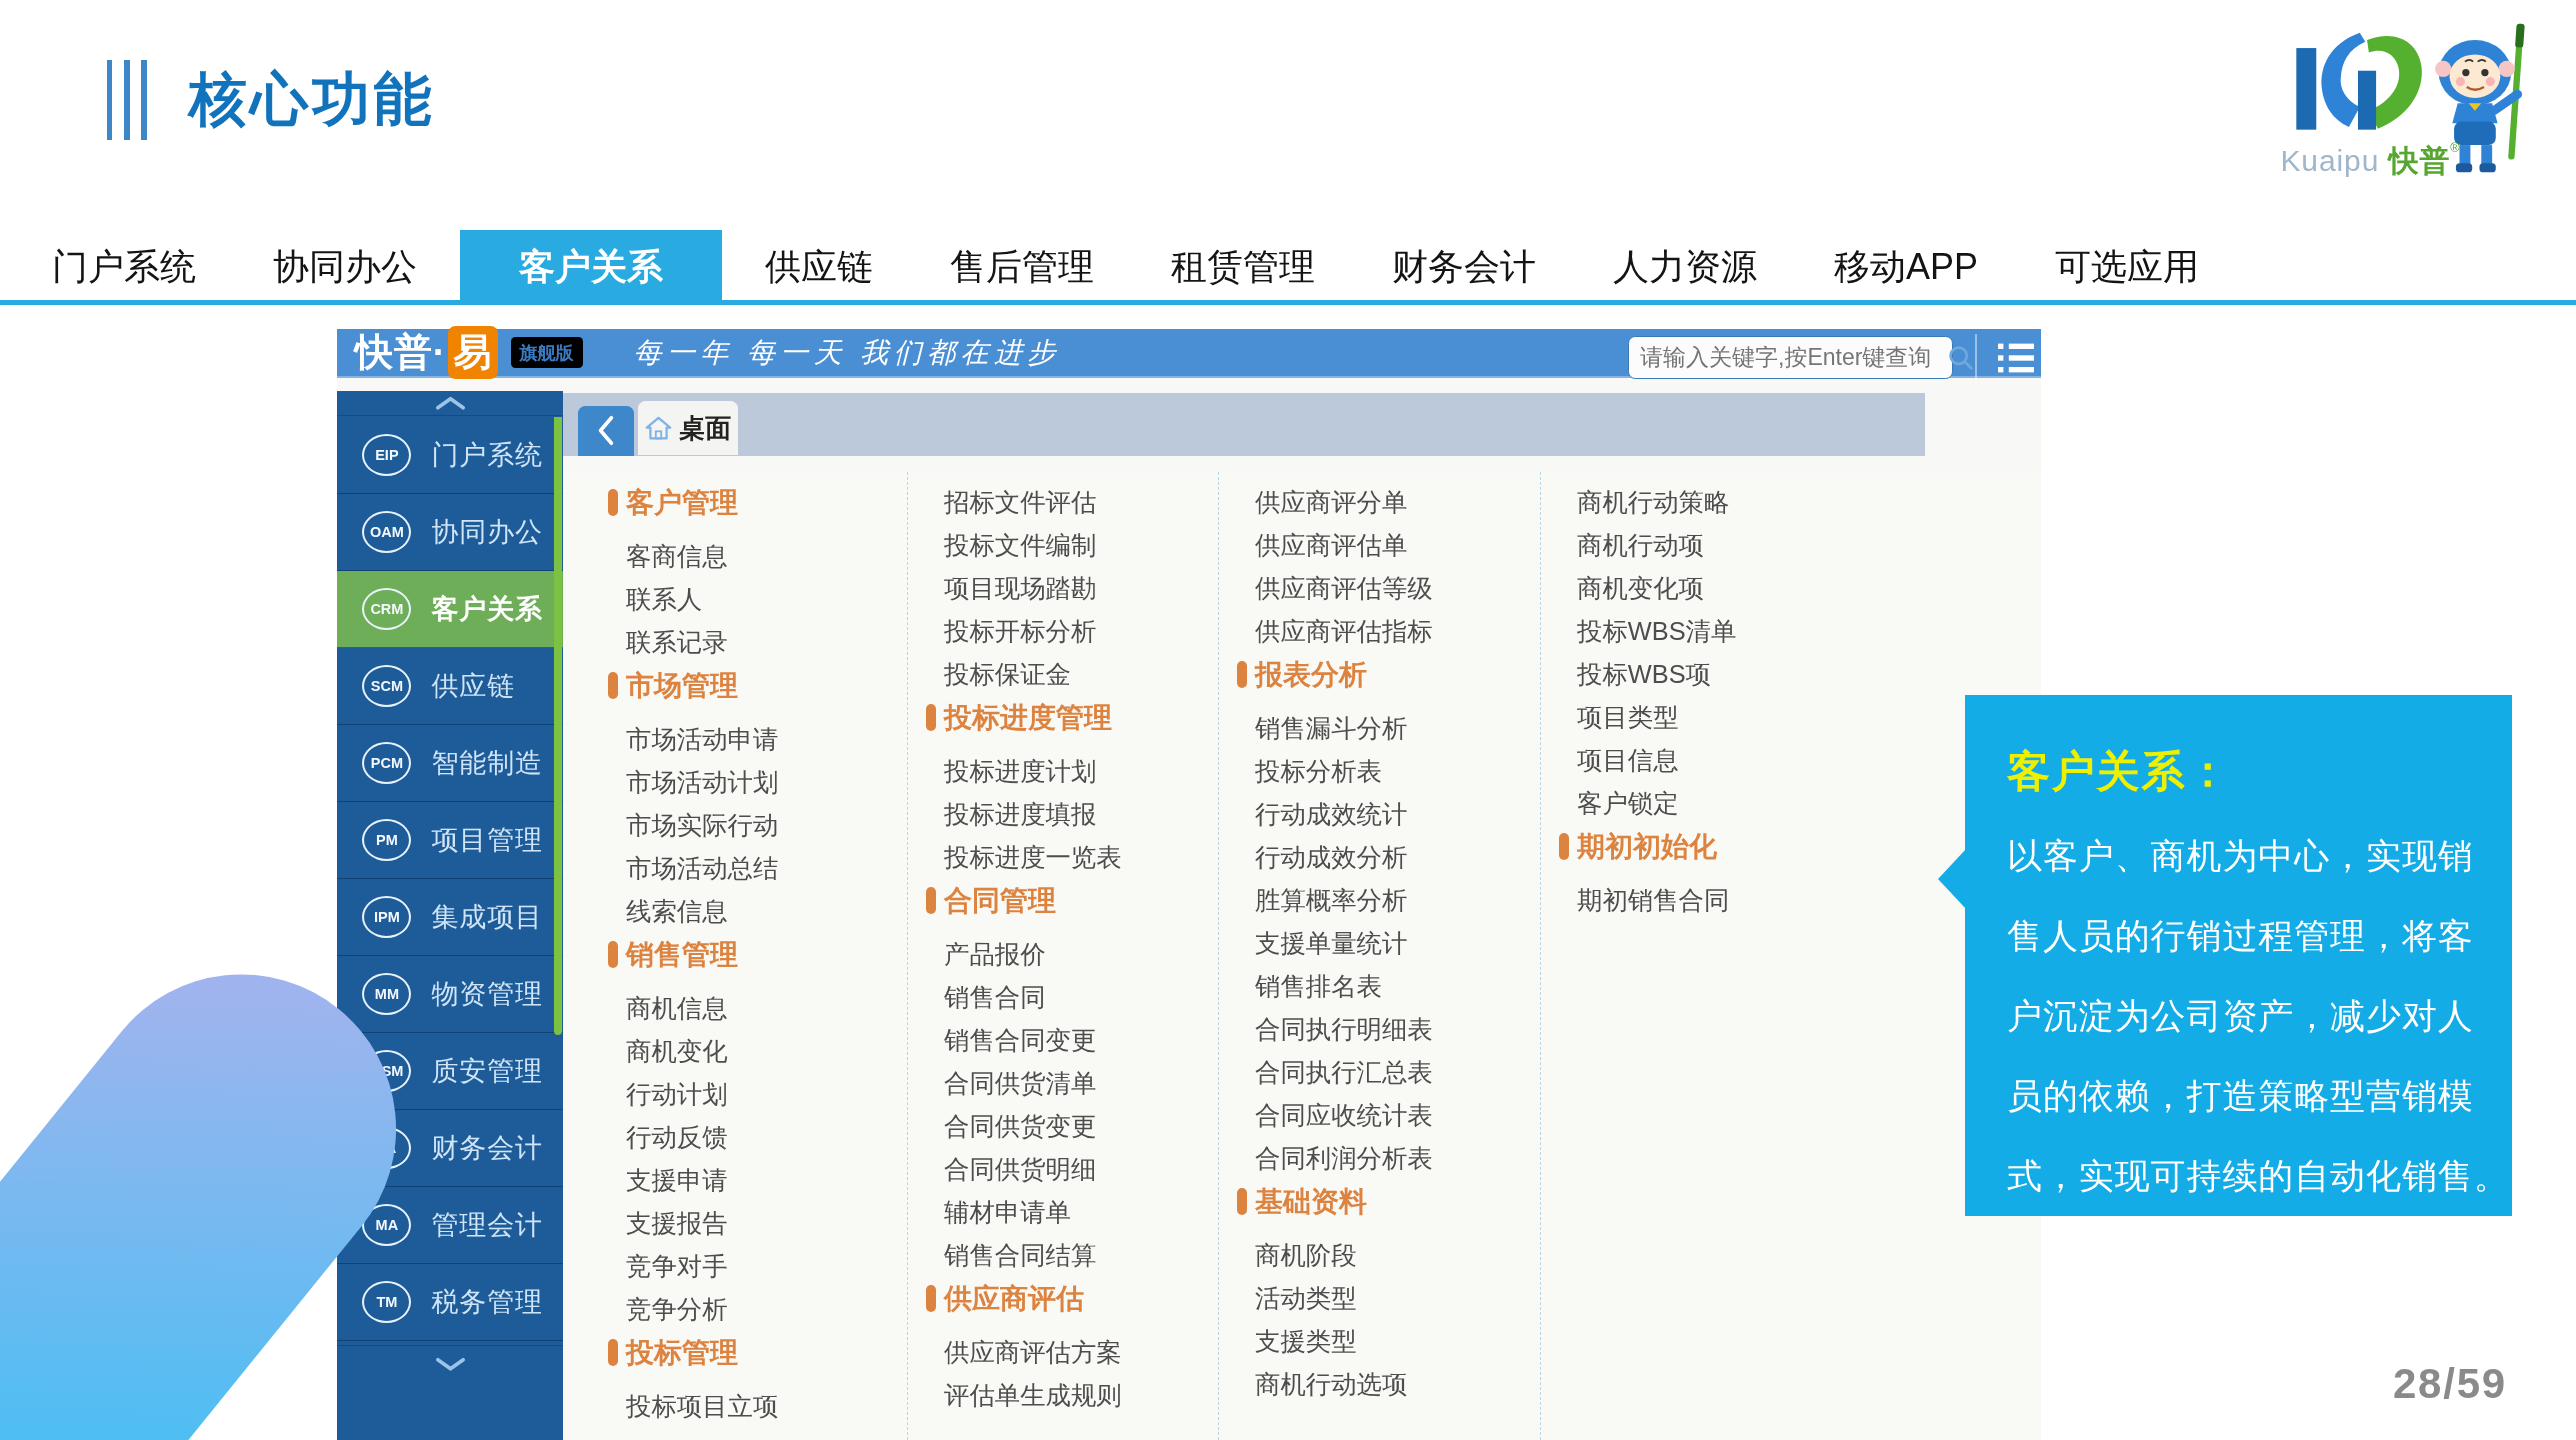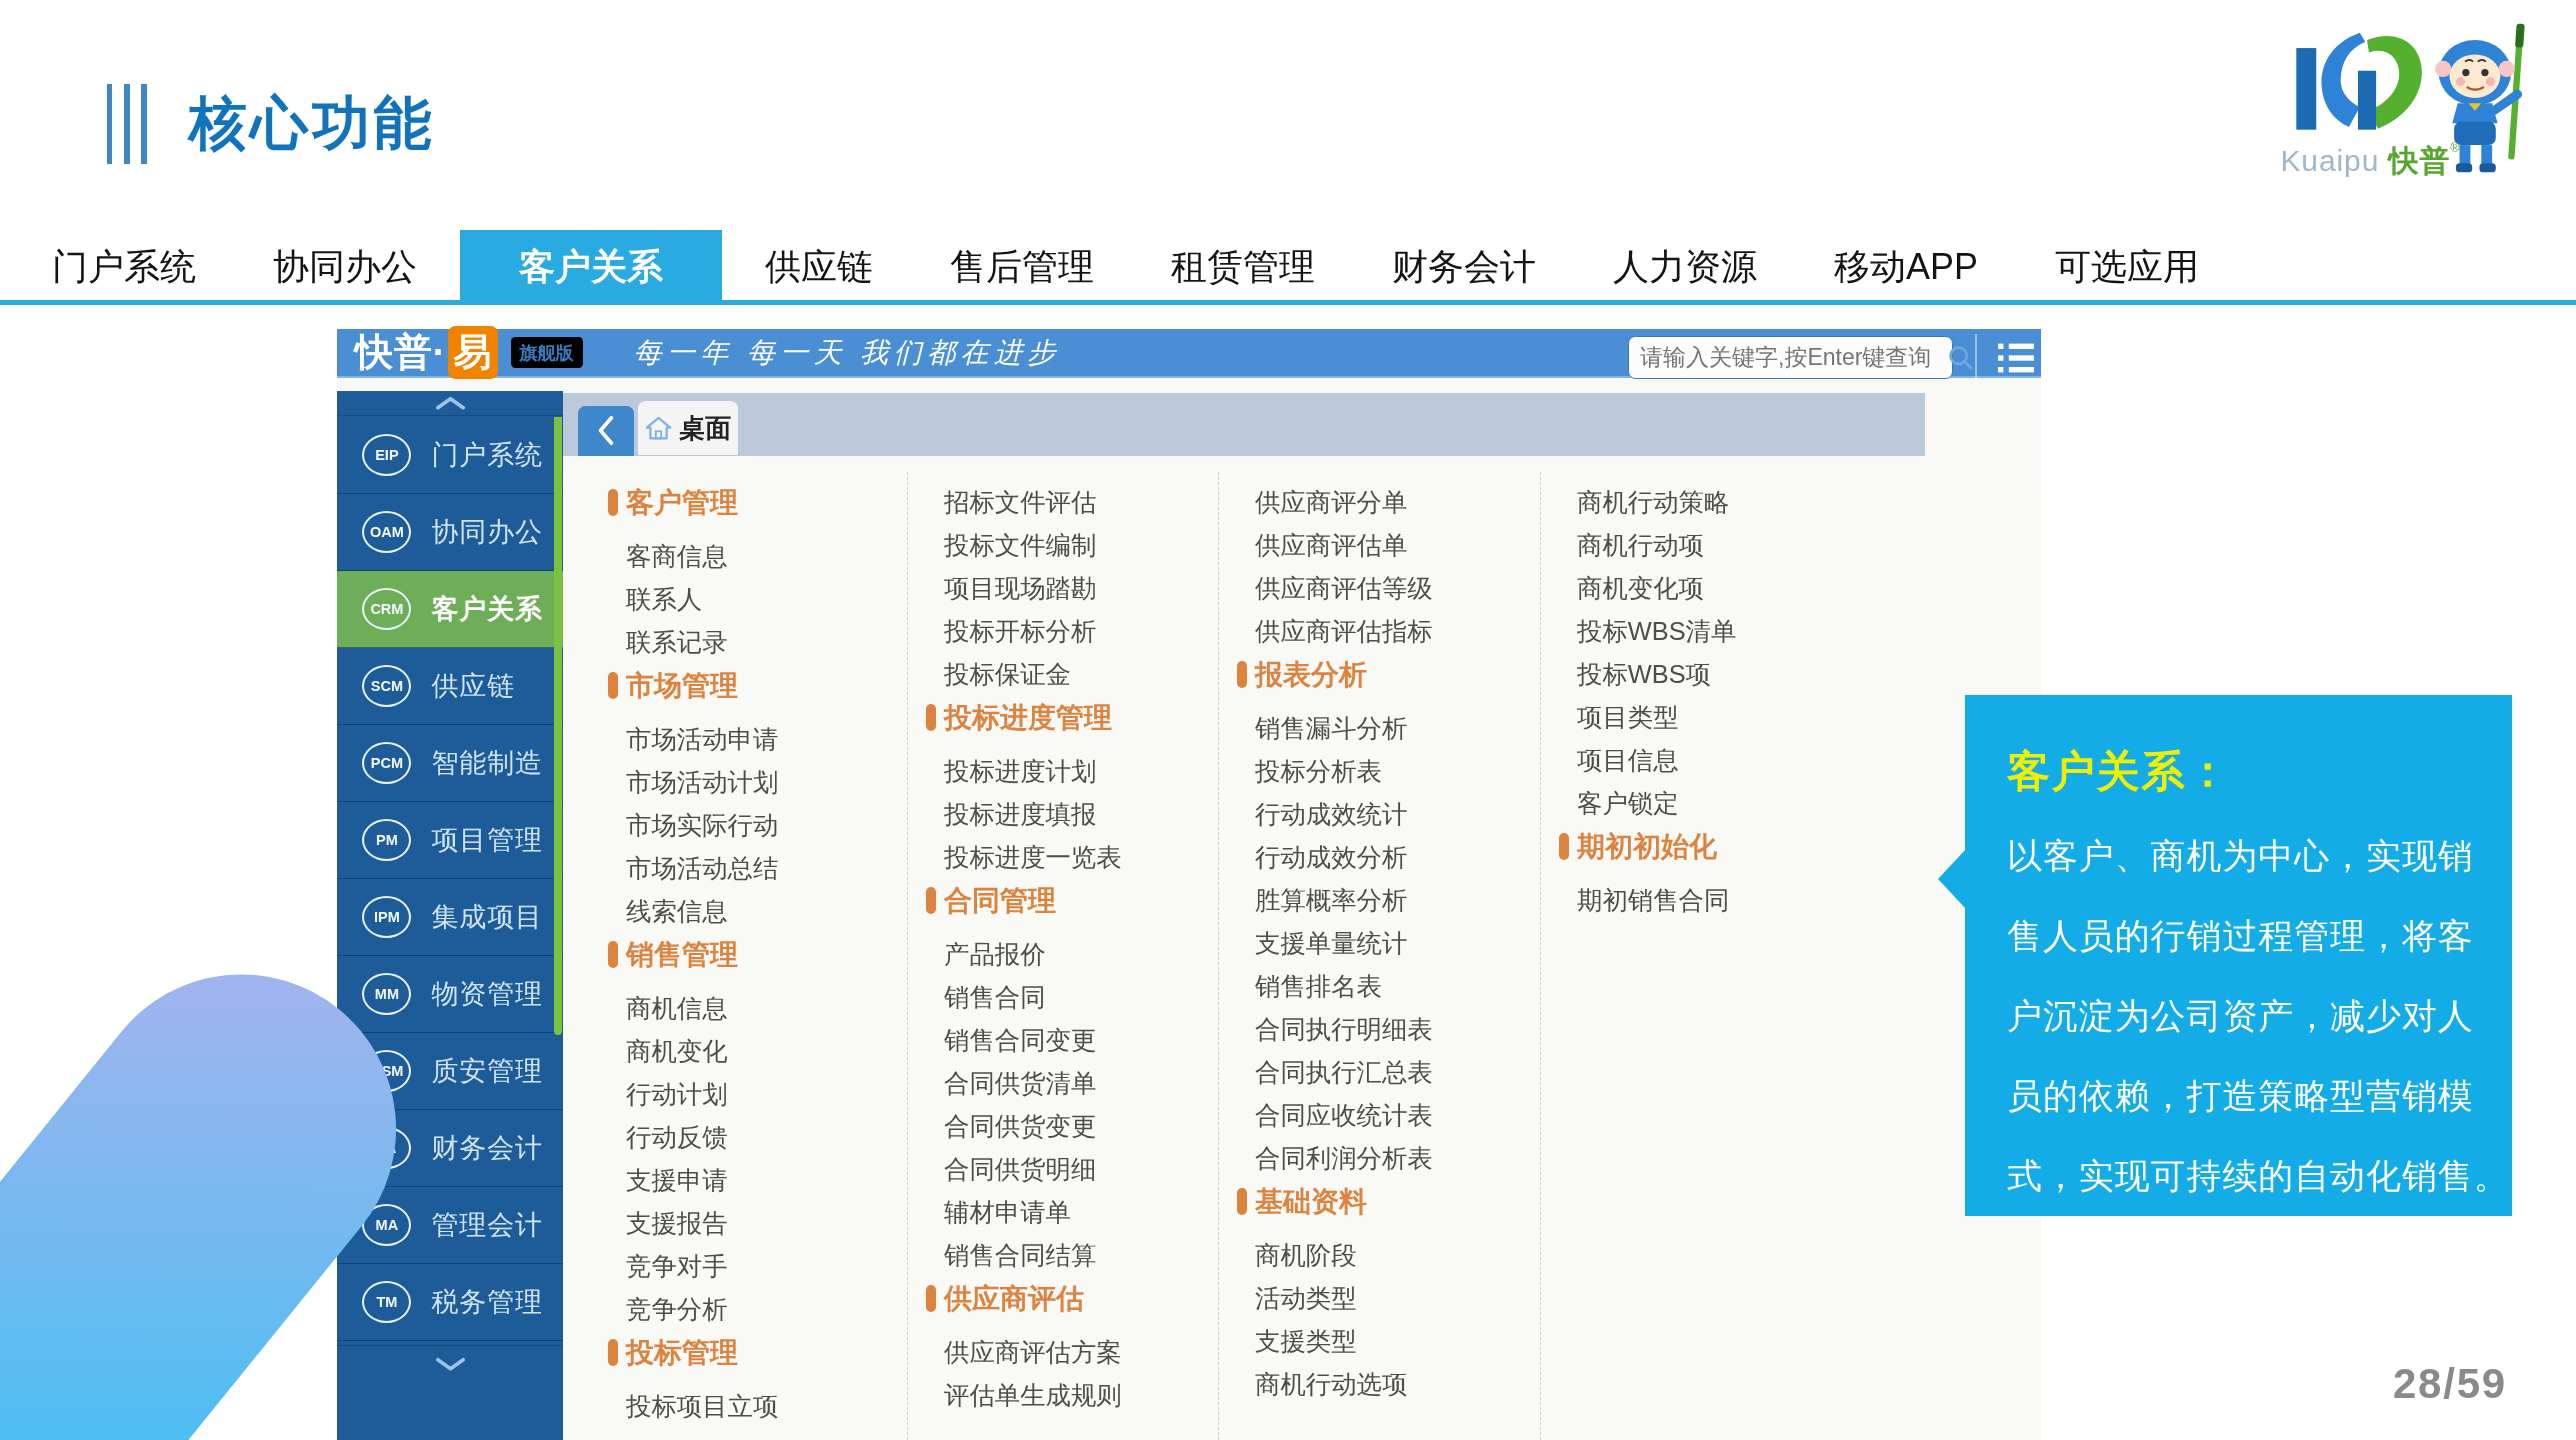--- a/index.html
+++ b/index.html
@@ -1,20 +1,20 @@
 <!DOCTYPE html>
 <html style="font-size:14.5px"><head>
 <meta charset="utf-8">
 <style>
   * { margin:0; padding:0; box-sizing:border-box; }
   body { font-family:"Liberation Sans", sans-serif; background:#fff; }
   .slide { position:relative; width:2576px; height:1441px; background:#fff; overflow:hidden; }
 
   
-  .title-row { position:absolute; left:107px; top:60px; display:flex; align-items:center;margin-top:24px; }
+  .title-row { position:absolute; left:107px; top:60px; display:flex; align-items:center; }
   .title-bars { display:flex; gap:11.8px; margin-right:42px; }
   .title-bars i { display:block; width:5.4px; height:80px; background:#3d87c6; }
   .slide-title { font-size:58px; font-weight:bold; color:#1173bc; letter-spacing:3.6px; }
 
   
   .brand { position:absolute; right:23.6px; top:16.3px; width:272px; height:182px;text-decoration:underline; }
   .brand-text { position:absolute; left:0; bottom:16.3px; font-size:30px; color:#9fb6cb; letter-spacing:0.9px; }
   .brand-text .cn { color:#56a62f; font-weight:bold; }
   .brand-text .reg { color:#56a62f; font-size:12.7px; vertical-align:top; }
 

